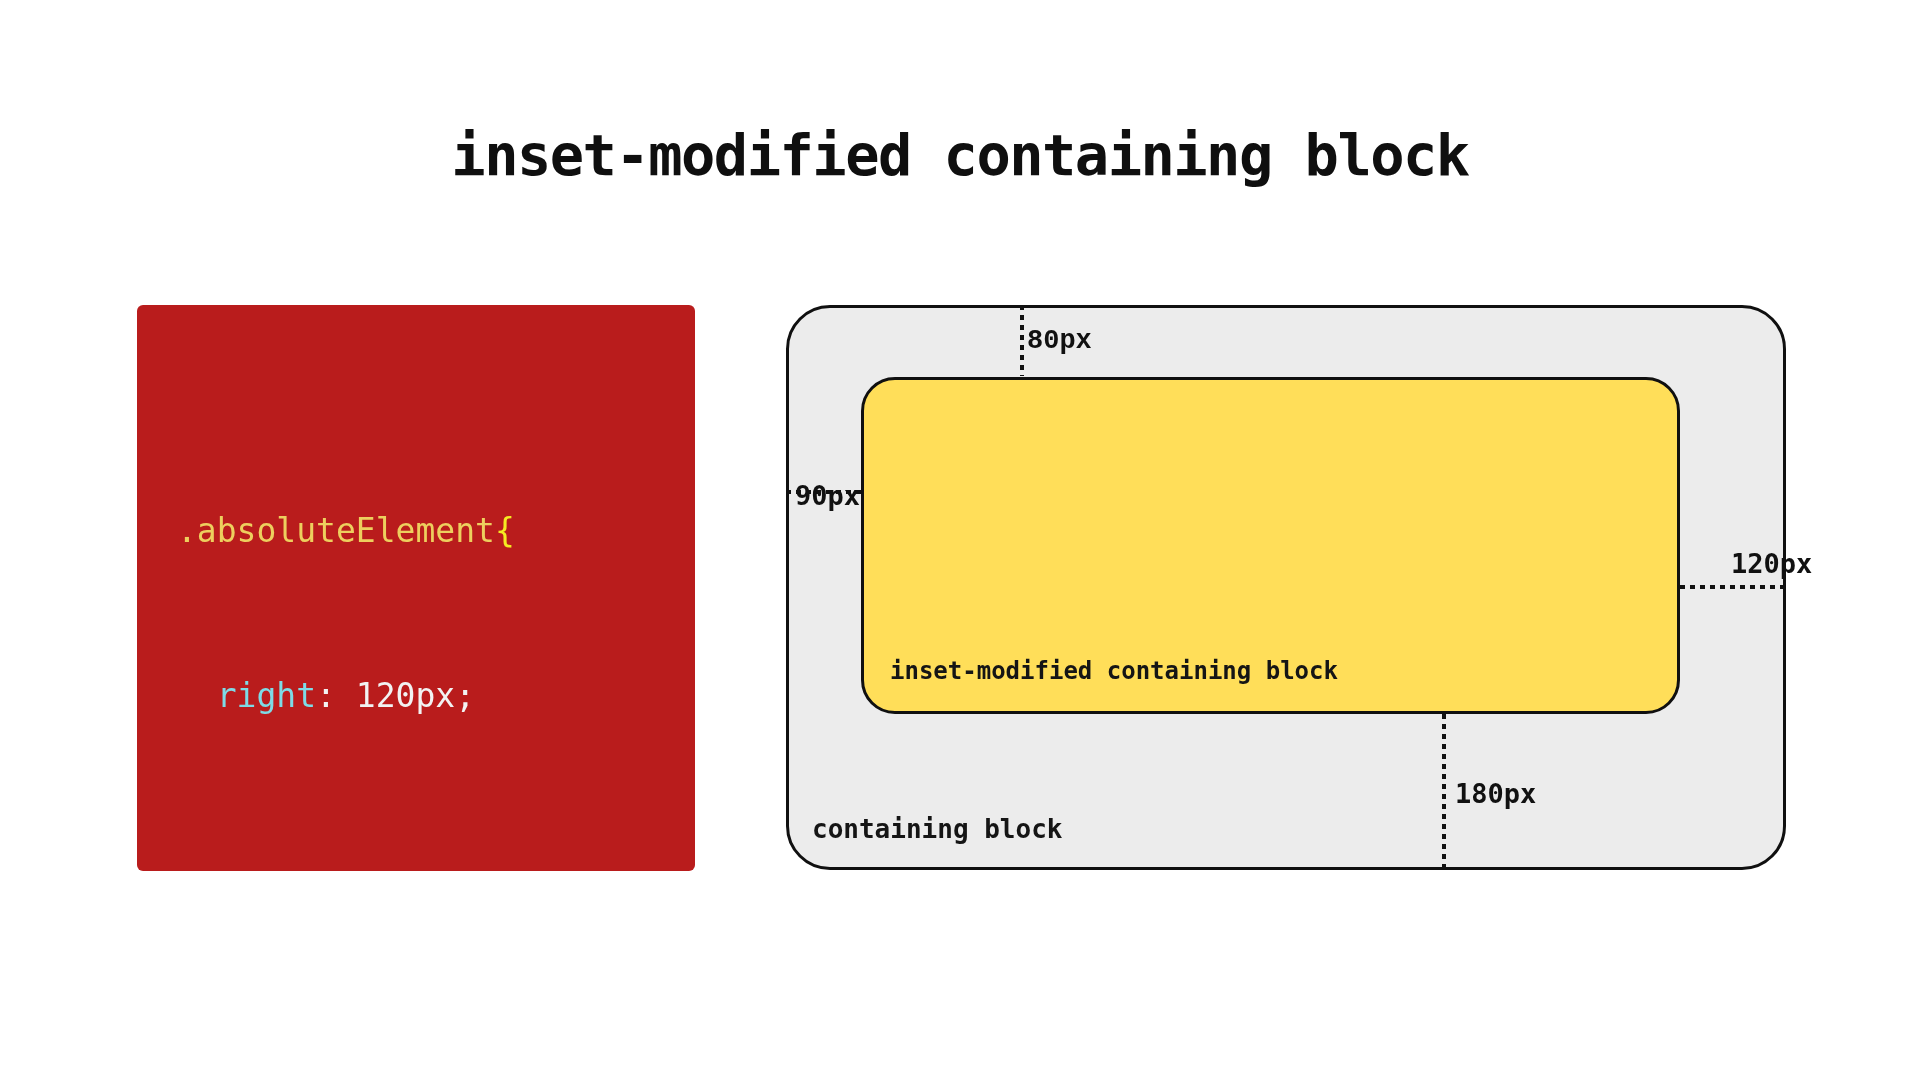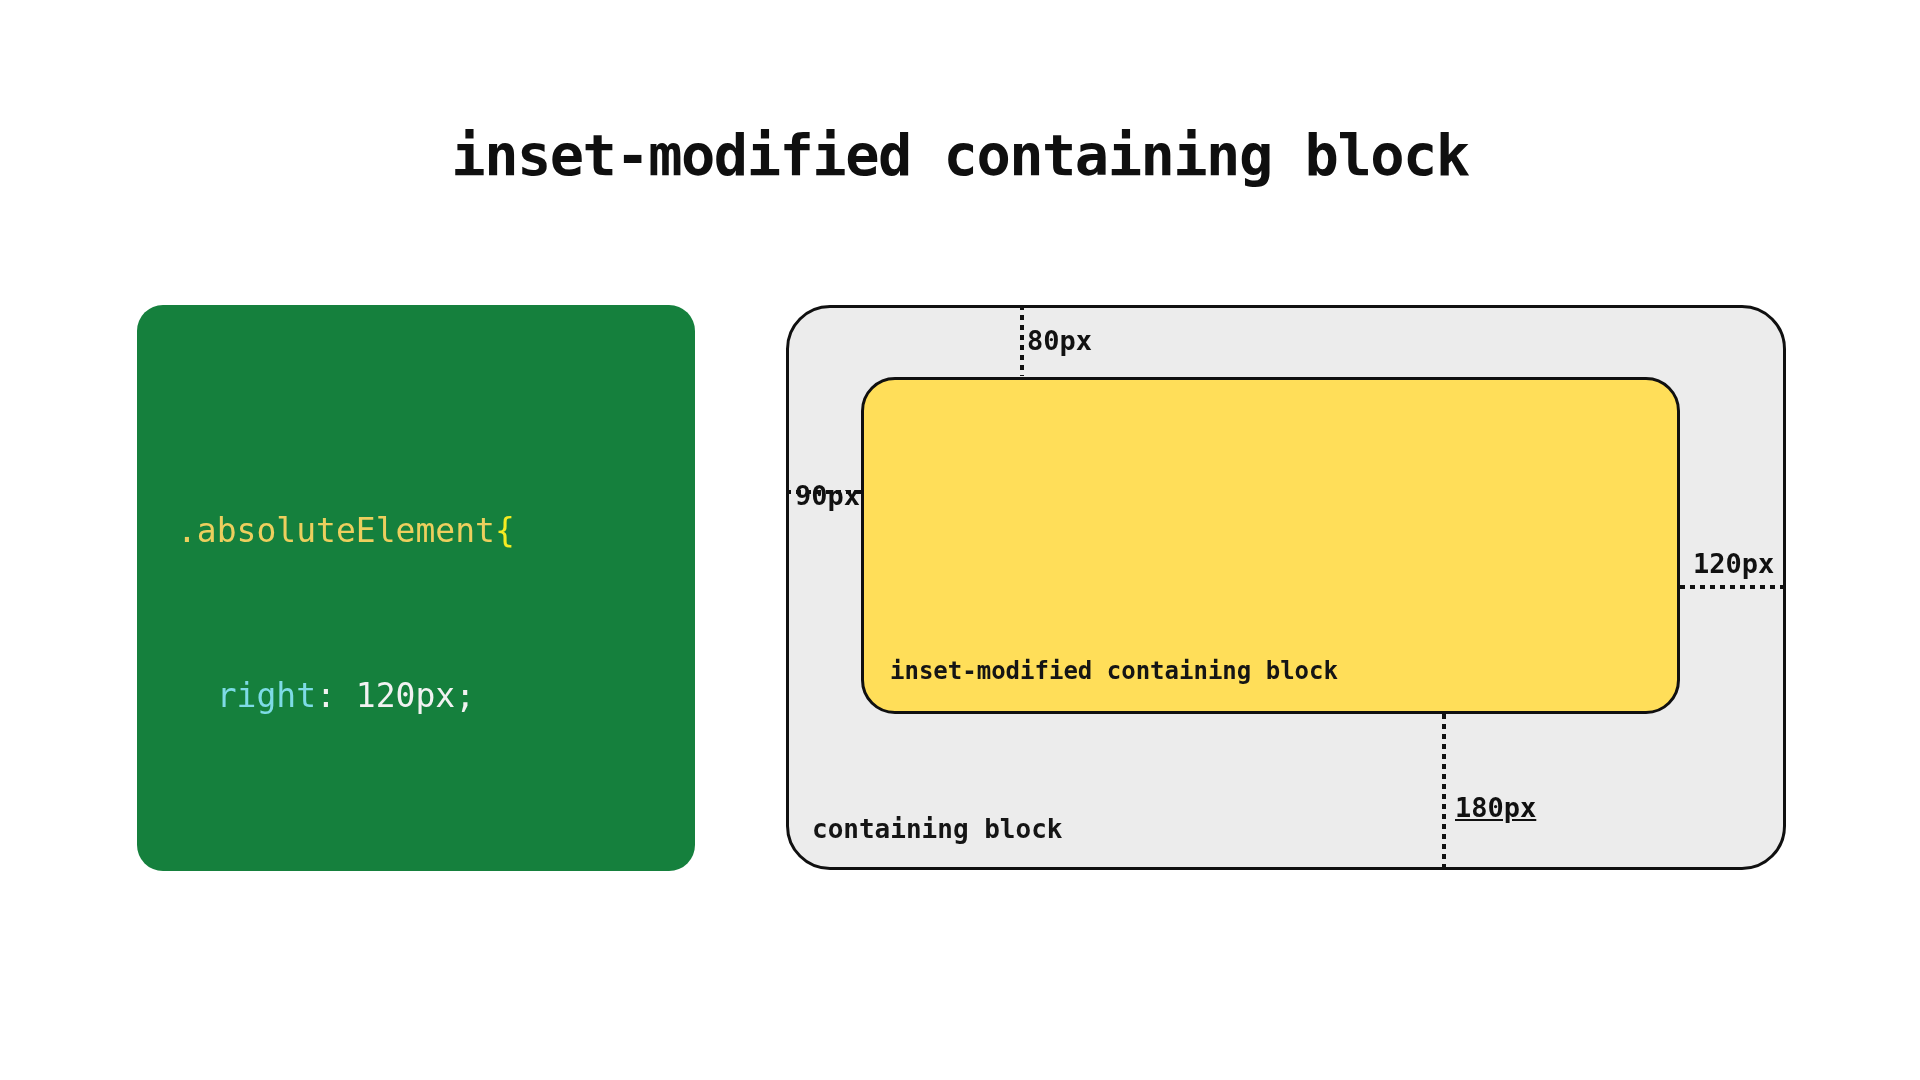--- a/index.html
+++ b/index.html
@@ -14,21 +14,21 @@
   .title{
     position:absolute;left:0;right:0;top:122px;
     text-align:center;
     font-size:57px;font-weight:bold;letter-spacing:-1.5px;
     color:#0f0f0f;
   }
   
   .code-card{
     position:absolute;left:137px;top:305px;
     width:558px;height:566px;
-    background:#15803d;border-radius:26px;
+    background:#b91c1c;border-radius:6px;
   }
   .code{
     position:absolute;left:40px;top:88px;
     font-size:33px;line-height:55px;
     white-space:pre;
   }
   .code .sel{color:#edcf5e;}
   .code .brace{color:#f5eb22;}
   .code .prop{color:#7edbe6;}
   .code .val{color:#f2f2f2;}
@@ -82,27 +82,27 @@
     </div>
   </div>
 
   <div class="outer-box">
 
     <div class="inner-box">
       <div class="inner-caption">inset-modified containing block</div>
     </div>
 
     <div class="dot-v" style="left:231px;top:-3px;height:71px;"></div>
-    <div class="dim-label" style="left:238px;top:18px;">80px</div>
+    <div class="dim-label" style="left:238px;top:18px;font-family:Liberation Mono, monospace;">80px</div>
 
     <div class="dim-label" style="left:6px;top:149px;margin-top:24px;">90px</div>
     <div class="dot-h" style="left:-3px;top:182px;width:75px;"></div>
 
-    <div class="dim-label" style="left:904px;top:241px;">120px</div>
+    <div class="dim-label" style="left:942px;top:241px;">120px</div>
     <div class="dot-h" style="left:891px;top:277px;width:106px;"></div>
 
     <div class="dot-v" style="left:653px;top:406px;height:156px;"></div>
-    <div class="dim-label" style="left:666px;top:485px;text-decoration:underline;">180px</div>
+    <div class="dim-label" style="left:666px;top:471px;">180px</div>
 
     <div class="outer-caption">containing block</div>
   </div>
 
 </div>
 
 </body></html>

